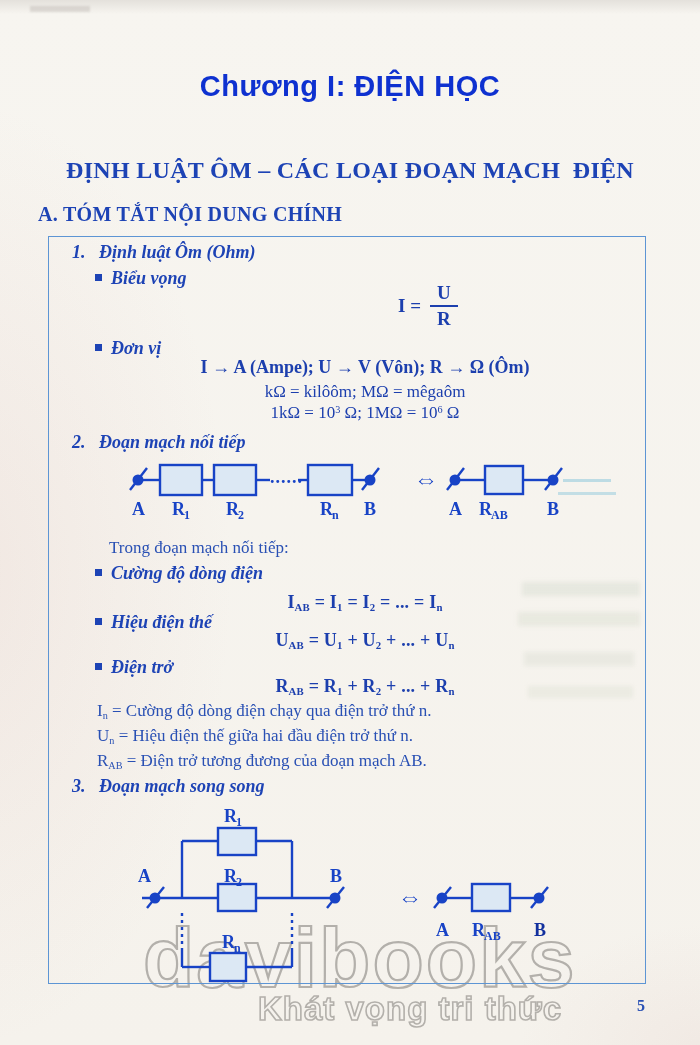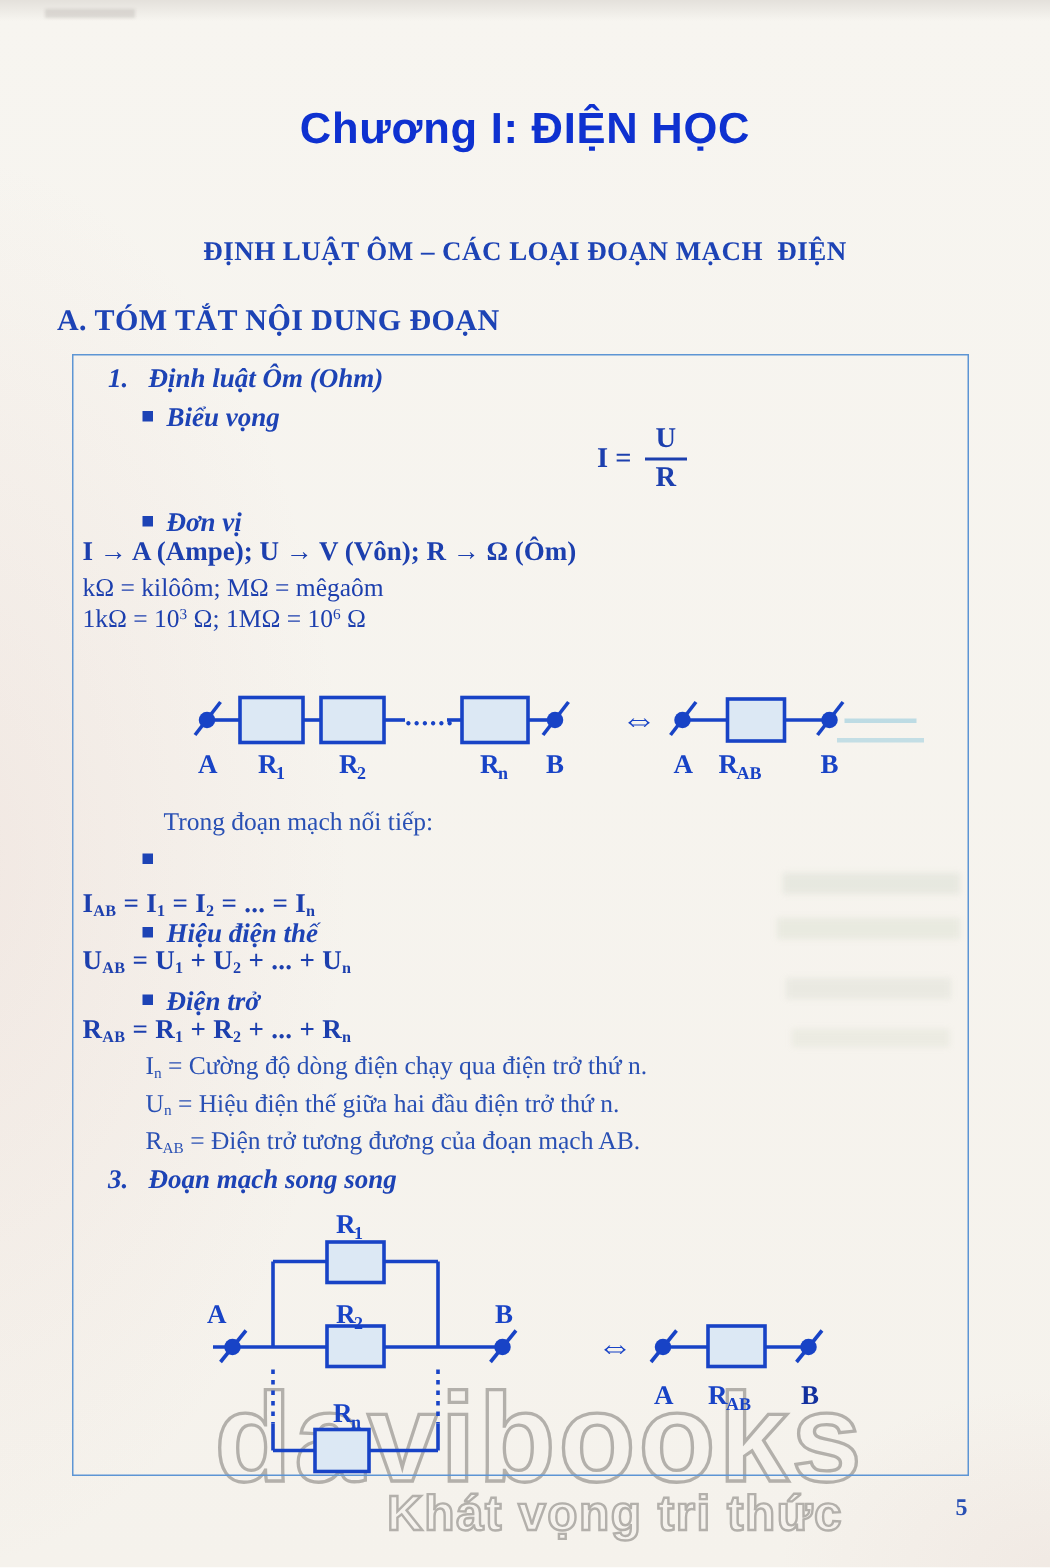--- a/index.html
+++ b/index.html
@@ -22,42 +22,42 @@
     font-family:"Liberation Sans","DejaVu Sans",sans-serif;
     font-weight:bold;font-size:29px;color:var(--chapter_blue);
     letter-spacing:0.5px;z-index:5;
   }
   .topic-title{
     top:127px;left:0;width:700px;text-align:center;
     font-weight:bold;font-size:21px;color:var(--heading_blue);z-index:5;
   }
   .topic-subtitle{
     top:157px;left:0;width:700px;text-align:center;white-space:pre;
-    font-weight:bold;font-size:18px;color:var(--heading_blue);
+    font-weight:bold;font-size:24px;color:var(--heading_blue);
     letter-spacing:0.3px;z-index:5;
   }
   .section-heading{
     top:203px;left:38px;
     font-weight:bold;font-size:20px;color:var(--heading_blue);
     letter-spacing:0.3px;z-index:5;
   }
   .content-box{
     left:48px;top:236px;width:596px;height:746px;
     border:1.6px solid var(--frame_blue);z-index:3;
   }
   
   .item-row{left:72px;font-size:18px;font-weight:bold;font-style:italic;
     color:var(--heading_blue);z-index:5;}
   .item-num{display:inline-block;width:27px;}
   .bullet-row{left:95px;font-size:18px;font-weight:bold;font-style:italic;
     color:var(--heading_blue);z-index:5;}
   .bullet-sq{display:inline-block;width:7px;height:7px;background:var(--heading_blue);
     margin-right:9px;vertical-align:3px;}
   .body-line{left:97px;font-size:17px;color:var(--body_blue);z-index:5;}
-  .center-line{left:55px;width:620px;text-align:left;color:var(--formula_blue);z-index:5;}
+  .center-line{left:55px;width:620px;text-align:center;color:var(--formula_blue);z-index:5;}
   .bold{font-weight:bold;}
   .formula{font-size:18px;font-weight:bold;letter-spacing:0.2px;}
   sub{font-size:0.60em;vertical-align:-0.25em;}
   sup{font-size:0.60em;vertical-align:0.5em;}
   
   .ohm-formula{left:398px;top:283px;display:flex;align-items:center;gap:9px;
     font-size:19px;font-weight:bold;color:var(--formula_blue);z-index:5;}
   .fraction{display:inline-flex;flex-direction:column;align-items:center;line-height:1.05;}
   .fraction .num{padding:0 7px 2px;border-bottom:2px solid var(--formula_blue);}
   .fraction .den{padding-top:2px;}
@@ -89,21 +89,21 @@
   <div class="abs ghost" style="left:563px;top:479px;width:48px;height:3px;background:rgba(120,190,215,0.45);filter:blur(0.5px);"></div>
   <div class="abs ghost" style="left:558px;top:492px;width:58px;height:3px;background:rgba(120,190,215,0.40);filter:blur(0.5px);"></div>
   <div class="abs ghost" style="left:522px;top:582px;width:118px;height:14px;background:rgba(168,184,158,0.18);filter:blur(2px);"></div>
   <div class="abs ghost" style="left:518px;top:612px;width:122px;height:14px;background:rgba(168,184,158,0.16);filter:blur(2px);"></div>
   <div class="abs ghost" style="left:524px;top:652px;width:110px;height:14px;background:rgba(168,184,158,0.15);filter:blur(2px);"></div>
   <div class="abs ghost" style="left:528px;top:686px;width:105px;height:12px;background:rgba(168,184,158,0.13);filter:blur(2px);"></div>
   <div class="abs ghost" style="left:30px;top:6px;width:60px;height:6px;background:rgba(150,145,140,0.25);filter:blur(1px);"></div>
 
   <div class="abs chapter-title">Chương I: ĐIỆN HỌC</div>
   <div class="abs topic-subtitle">ĐỊNH LUẬT ÔM – CÁC LOẠI ĐOẠN MẠCH  ĐIỆN</div>
-  <div class="abs section-heading">A. TÓM TẮT NỘI DUNG ĐOẠN</div>
+  <div class="abs section-heading">A. TÓM TẮT NỘI DUNG CHÍNH</div>
 
   <div class="abs content-box"></div>
 
   <div class="abs item-row" style="top:242px;">
     <span class="item-num">1.</span><span>Định luật Ôm (Ohm)</span>
   </div>
   <div class="abs bullet-row" style="top:268px;">
     <span class="bullet-sq"></span><span>Biểu vọng</span>
   </div>
 
@@ -115,20 +115,23 @@
     </span>
   </div>
 
   <div class="abs bullet-row" style="top:338px;">
     <span class="bullet-sq"></span><span>Đơn vị</span>
   </div>
   <div class="abs center-line bold" style="top:357px;font-size:18px;">I → A (Ampe); U → V (Vôn); R → Ω (Ôm)</div>
   <div class="abs center-line" style="top:382px;font-size:17px;">kΩ = kilôôm; MΩ = mêgaôm</div>
   <div class="abs center-line" style="top:403px;font-size:17px;">1kΩ = 10<sup>3</sup> Ω; 1MΩ = 10<sup>6</sup> Ω</div>
 
+  <div class="abs item-row" style="top:432px;">
+    <span class="item-num">2.</span><span>Đoạn mạch nối tiếp</span>
+  </div>
 
   <svg class="abs circuit-svg" style="left:78px;top:452px;" width="500" height="78" font-family="&quot;Liberation Serif&quot;,&quot;DejaVu Serif&quot;,serif">
     <g stroke="#1843c6" stroke-width="2.4" fill="none">
       <line x1="65" y1="28" x2="82" y2="28"></line>
       <line x1="124" y1="28" x2="136" y2="28"></line>
       <line x1="178" y1="28" x2="192" y2="28"></line>
       <line x1="220" y1="28" x2="230" y2="28"></line>
       <line x1="274" y1="28" x2="287" y2="28"></line>
       <line x1="52" y1="38" x2="69" y2="16"></line>
       <line x1="284" y1="38" x2="301" y2="16"></line>
@@ -163,21 +166,21 @@
       <text x="371" y="63">A</text>
       <text x="401" y="63">R</text>
       <text x="413" y="67" font-size="12">AB</text>
       <text x="469" y="63">B</text>
     </g>
   </svg>
 
   <div class="abs body-line" style="top:538px;margin-left:12px;">Trong đoạn mạch nối tiếp:</div>
 
   <div class="abs bullet-row" style="top:563px;">
-    <span class="bullet-sq"></span>
+    <span class="bullet-sq"></span><span>Cường độ dòng điện</span>
   </div>
   <div class="abs center-line formula" style="top:592px;">I<sub>AB</sub> = I<sub>1</sub> = I<sub>2</sub> = ... = I<sub>n</sub></div>
 
   <div class="abs bullet-row" style="top:612px;">
     <span class="bullet-sq"></span><span>Hiệu điện thế</span>
   </div>
   <div class="abs center-line formula" style="top:630px;">U<sub>AB</sub> = U<sub>1</sub> + U<sub>2</sub> + ... + U<sub>n</sub></div>
 
   <div class="abs bullet-row" style="top:657px;">
     <span class="bullet-sq"></span><span>Điện trở</span>

